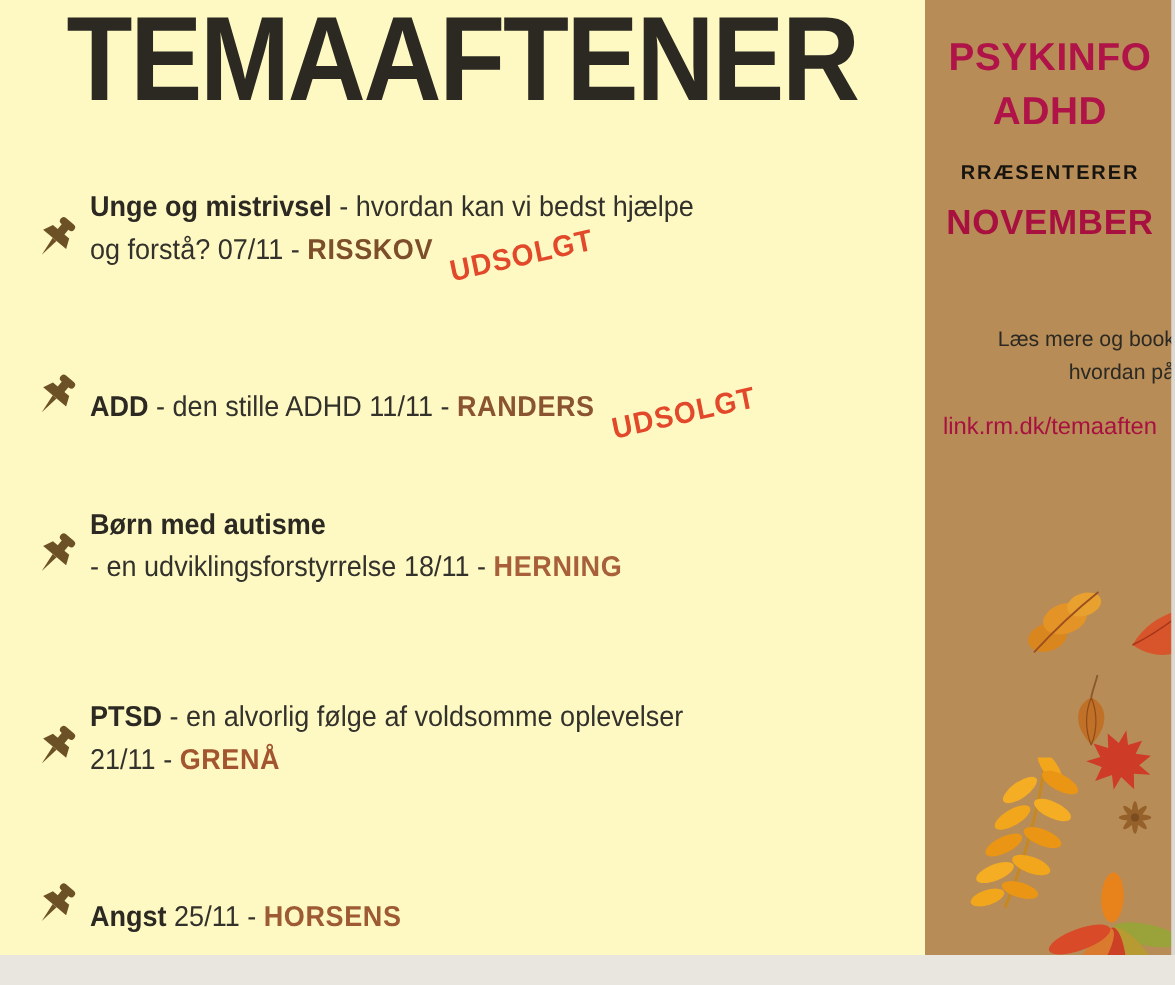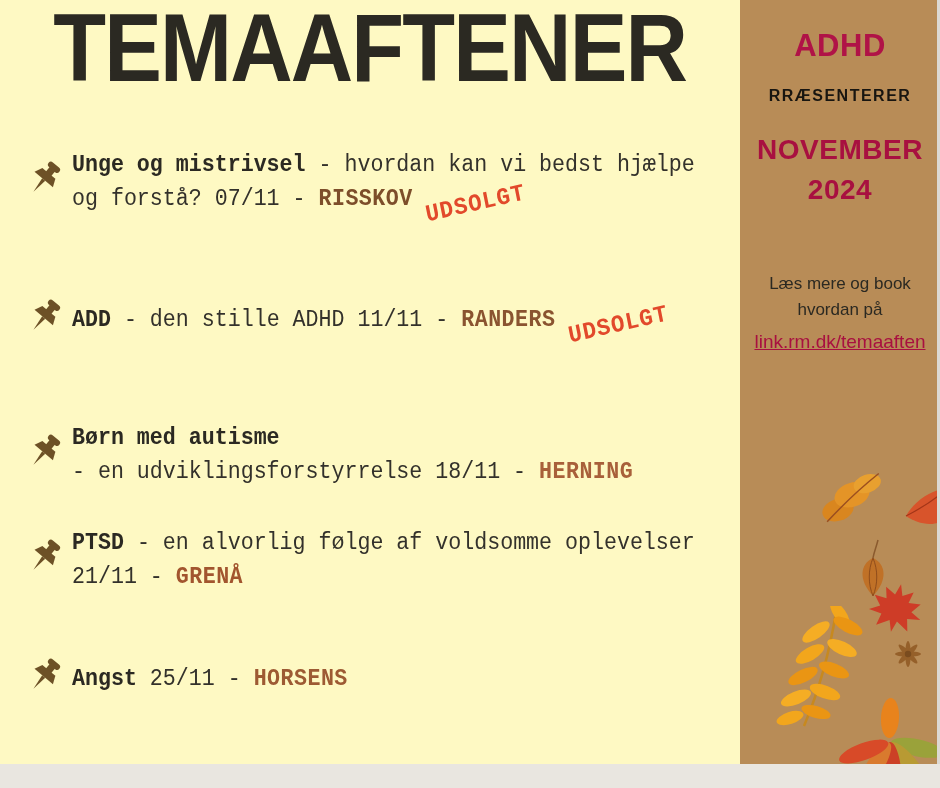--- a/index.html
+++ b/index.html
@@ -2,38 +2,38 @@
 <html><head>
 <meta charset="utf-8">
 <style>
   html,body{margin:0;padding:0;background:#e9e6e0;}
   .poster{position:relative;width:940px;height:764px;overflow:hidden;
     background:#fef9c3;font-family:"Liberation Sans",sans-serif;color:#32302a;}
   
   .main-title{position:absolute;left:0;top:-4px;width:740px;margin:0;text-align:center;
     font-size:96px;font-weight:900;color:#2b2922;letter-spacing:-2px;line-height:104px;}
   .title-squeeze{display:inline-block;transform:scaleX(0.9);transform-origin:50% 0;}
-  .event{position:absolute;left:26px;width:690px;display:flex;align-items:center;font-family:Liberation Mono, monospace;}
+  .event{position:absolute;left:26px;width:690px;display:flex;align-items:flex-end;}
   .pin{flex:0 0 38px;margin-top:1px;}
   .event-text{margin-left:8px;font-size:23px;line-height:34px;color:#33312b;
     transform:scaleX(0.94);transform-origin:0 0;white-space:nowrap;}
   .event-text b{font-weight:700;color:#2b2922;}
   .event-text b.loc{letter-spacing:0.5px;}
   .soldout{display:inline-block;transform:rotate(-12deg) translate(12px,8px);
     color:#e2492b;font-weight:700;font-size:24px;letter-spacing:1px;}
   
   .sidebar{position:absolute;left:740px;top:0;width:200px;height:788px;
     background:#b88c57;overflow:hidden;text-align:center;}
   .sidebar::after{content:"";position:absolute;right:0;top:0;width:3px;height:788px;background:#dcd9d3;}
   .org{margin:0;padding-top:24px;font-size:31px;line-height:43px;font-weight:800;
     color:#b01347;letter-spacing:0.5px;}
   .presents{margin-top:20px;font-size:16px;font-weight:600;letter-spacing:1.5px;color:#181510;}
-  .month{margin-top:25px;font-size:28px;line-height:40px;font-weight:800;color:#a81040;letter-spacing:0.5px;}
-  .cta{margin-top:61px;font-size:17px;line-height:26px;font-weight:500;color:#2b2922;}
-  .link{margin-top:8px;font-size:19px;font-weight:500;color:#a81040;cursor:pointer;text-decoration:underline;}
+  .month{margin-top:10px;font-size:28px;line-height:40px;font-weight:800;color:#a81040;letter-spacing:0.5px;}
+  .cta{margin-top:61px;font-size:17px;line-height:26px;font-weight:500;color:#2b2922;text-align:right;}
+  .link{margin-top:20px;font-size:19px;font-weight:500;color:#a81040;cursor:pointer;}
   .leaf{position:absolute;}
   .bottom-shadow{position:absolute;left:6px;bottom:-8px;width:52px;height:16px;
     border-radius:50%;background:#55501f;opacity:0.9;}
 </style>
 </head>
 <body>
 
 <div class="poster">
 
   <h1 class="main-title"><span class="title-squeeze">TEMAAFTENER</span></h1>
@@ -64,78 +64,78 @@
             <path d="M10.5 12 h17 l3.5 8 h-24 z"></path>
             <path d="M17 20 h4 l-2 16 z"></path>
           </g>
         </svg>
     </span>
     <div class="event-text">
       <div><b>ADD</b><span> - den stille ADHD 11/11 - </span><b class="loc" style="color:#8a5430">RANDERS</b><span class="soldout">UDSOLGT</span></div>
     </div>
   </div>
 
-  <div class="event" style="top:421px">
+  <div class="event" style="top:402px">
     <span class="pin">
       <svg width="38" height="40" viewBox="0 0 38 40">
           <g fill="#6d5126" transform="rotate(40 19 18)">
             <rect x="12" y="1" width="14" height="6" rx="3"></rect>
             <rect x="15.5" y="5" width="7" height="8"></rect>
             <path d="M10.5 12 h17 l3.5 8 h-24 z"></path>
             <path d="M17 20 h4 l-2 16 z"></path>
           </g>
         </svg>
     </span>
     <div class="event-text">
       <div><b>Børn med autisme</b></div>
       <div><span>- en udviklingsforstyrrelse 18/11 - </span><b class="loc" style="color:#a8603a">HERNING</b></div>
     </div>
   </div>
 
-  <div class="event" style="top:526px">
+  <div class="event" style="top:556px">
     <span class="pin">
       <svg width="38" height="40" viewBox="0 0 38 40">
           <g fill="#6d5126" transform="rotate(40 19 18)">
             <rect x="12" y="1" width="14" height="6" rx="3"></rect>
             <rect x="15.5" y="5" width="7" height="8"></rect>
             <path d="M10.5 12 h17 l3.5 8 h-24 z"></path>
             <path d="M17 20 h4 l-2 16 z"></path>
           </g>
         </svg>
     </span>
     <div class="event-text">
       <div><b>PTSD</b><span> - en alvorlig følge af voldsomme oplevelser</span></div>
       <div><span>21/11 - </span><b class="loc" style="color:#a2552e">GRENÅ</b></div>
     </div>
   </div>
 
-  <div class="event" style="top:656px">
+  <div class="event" style="top:704px">
     <span class="pin">
       <svg width="38" height="40" viewBox="0 0 38 40">
           <g fill="#6d5126" transform="rotate(40 19 18)">
             <rect x="12" y="1" width="14" height="6" rx="3"></rect>
             <rect x="15.5" y="5" width="7" height="8"></rect>
             <path d="M10.5 12 h17 l3.5 8 h-24 z"></path>
             <path d="M17 20 h4 l-2 16 z"></path>
           </g>
         </svg>
     </span>
     <div class="event-text">
       <div><b>Angst</b><span> 25/11 - </span><b class="loc" style="color:#9d5a33">HORSENS</b></div>
     </div>
   </div>
 
   <aside class="sidebar">
     <h2 class="org">
+      <div>PSYKINFO</div>
       <div>ADHD</div>
     </h2>
     <div class="presents">RRÆSENTERER</div>
     <div class="month">
       <div>NOVEMBER</div>
-      <div>2024</div>
     </div>
     <div class="cta">
       <div>Læs mere og book</div>
       <div>hvordan på</div>
     </div>
     <div class="link">link.rm.dk/temaaften</div>
 
     <svg class="leaf" style="left:72px;top:468px" width="80" height="60" viewBox="0 0 80 60">
       <g transform="rotate(-18 40 30)">
         <ellipse cx="23" cy="37" rx="16" ry="11" fill="#d9861f"></ellipse>

